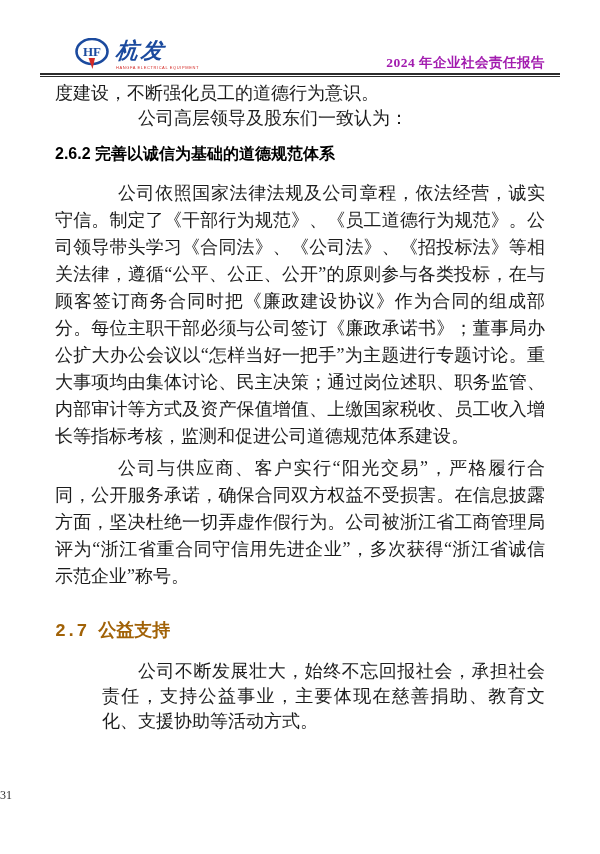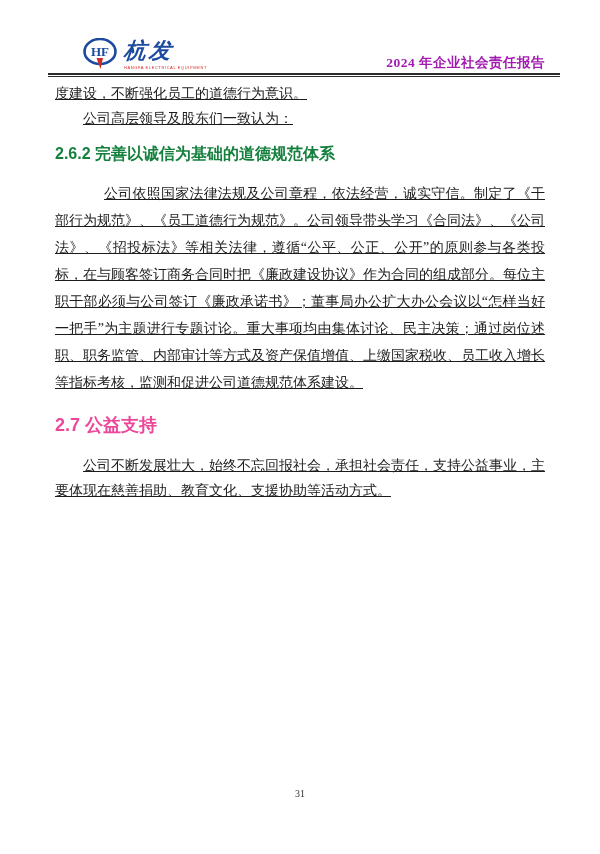--- a/index.html
+++ b/index.html
@@ -14,21 +14,20 @@
     background: #ffffff;
     color: #1c1c1c;
     overflow: hidden;
   }
 
   
   .header {
     position: relative;
     height: 77px;
     padding: 0 40px;
-    margin-left: 8px;
   }
   .logo {
     position: absolute;
     left: 74px;
     top: 38px;
     display: flex;
     align-items: flex-start;
     gap: 6px;
   }
   .logo-mark { width: 36px; height: 34px; }
@@ -68,61 +67,60 @@
     height: 4px;
     border-top: 2.2px solid #2b2b2b;
     border-bottom: 1px solid #2b2b2b;
   }
 
   
   .content {
     padding: 4px 55px 0 55px;
   }
   .para {
-    font-size: 14px;
+    font-size: 18px;
     line-height: 25px;
     text-align: justify;
     color: #1c1c1c;
-    text-decoration: underline;
   }
-  .indent-2 { text-indent: 2em; }
+  .indent-2 { text-indent: 2em; margin-left: 47px; }
   .indent-4 { text-indent: 3.5em; }
 
   .section-262 .para {
     line-height: 27px;
     margin-bottom: 5px;
   }
 
   .heading-3 {
     font-size: 16px;
     font-weight: bold;
-    color: #15803d;
+    color: #000000;
     margin-top: 11px;
     margin-bottom: 14px;
     line-height: 24px;
     font-family: "Liberation Sans", "DejaVu Sans", sans-serif;
   }
   .heading-2 {
     font-size: 18px;
     font-weight: bold;
-    color: #ec4899;
-    margin-top: 16px;
+    color: #a16207;
+    margin-top: 28px;
     margin-bottom: 15px;
     line-height: 26px;
-    font-family: Liberation Sans, sans-serif;
+    font-family: Liberation Mono, monospace;
   }
 
   
   .footer {
     position: absolute;
     left: 0;
     right: 0;
     top: 788px;
-    text-align: center;
-    font-size: 10px;
+    text-align: left;
+    font-size: 12px;
     color: #2e2e2e;
   }
 </style>
 </head>
 <body>
 
 <div class="page">
 
   <div class="header">
     <div class="logo">
@@ -142,20 +140,21 @@
 
   <div class="content">
 
     <p class="para">度建设，不断强化员工的道德行为意识。</p>
     <p class="para indent-2">公司高层领导及股东们一致认为：</p>
 
     <h3 class="heading-3">2.6.2 完善以诚信为基础的道德规范体系</h3>
 
     <div class="section-262">
       <p class="para indent-4">公司依照国家法律法规及公司章程，依法经营，诚实守信。制定了《干部行为规范》、《员工道德行为规范》。公司领导带头学习《合同法》、《公司法》、《招投标法》等相关法律，遵循“公平、公正、公开”的原则参与各类投标，在与顾客签订商务合同时把《廉政建设协议》作为合同的组成部分。每位主职干部必须与公司签订《廉政承诺书》；董事局办公扩大办公会议以“怎样当好一把手”为主题进行专题讨论。重大事项均由集体讨论、民主决策；通过岗位述职、职务监管、内部审计等方式及资产保值增值、上缴国家税收、员工收入增长等指标考核，监测和促进公司道德规范体系建设。</p>
+      <p class="para indent-4">公司与供应商、客户实行“阳光交易”，严格履行合同，公开服务承诺，确保合同双方权益不受损害。在信息披露方面，坚决杜绝一切弄虚作假行为。公司被浙江省工商管理局评为“浙江省重合同守信用先进企业”，多次获得“浙江省诚信示范企业”称号。</p>
     </div>
 
     <h2 class="heading-2">2.7 公益支持</h2>
 
     <p class="para indent-2">公司不断发展壮大，始终不忘回报社会，承担社会责任，支持公益事业，主要体现在慈善捐助、教育文化、支援协助等活动方式。</p>
 
   </div>
 
   <div class="footer">31</div>
 

